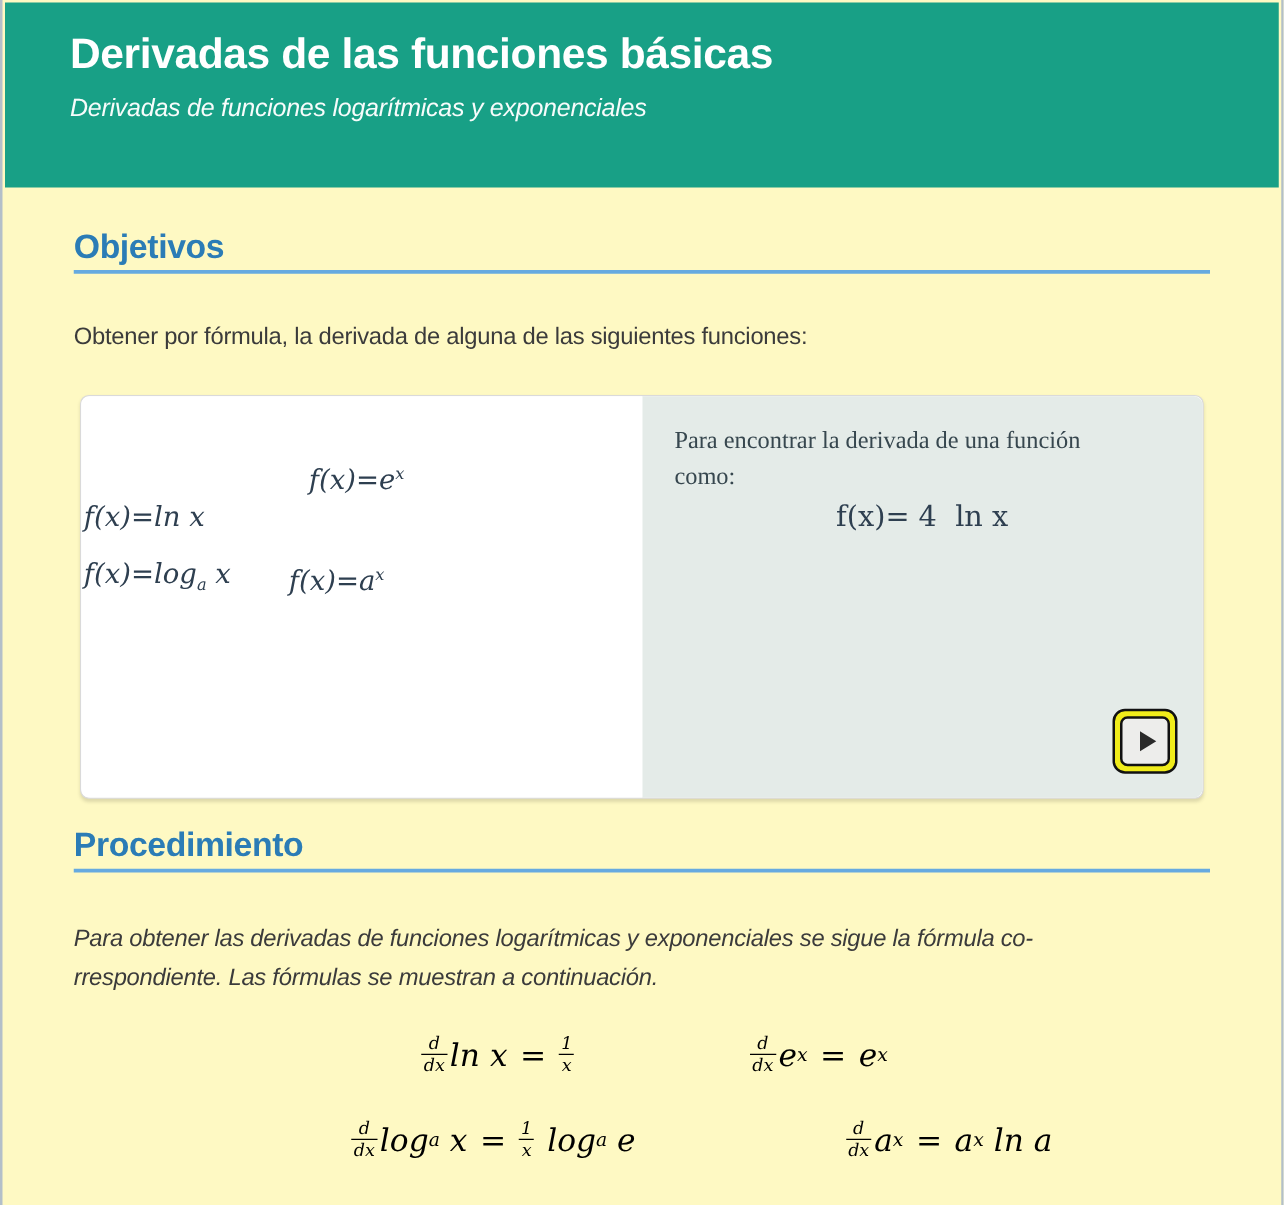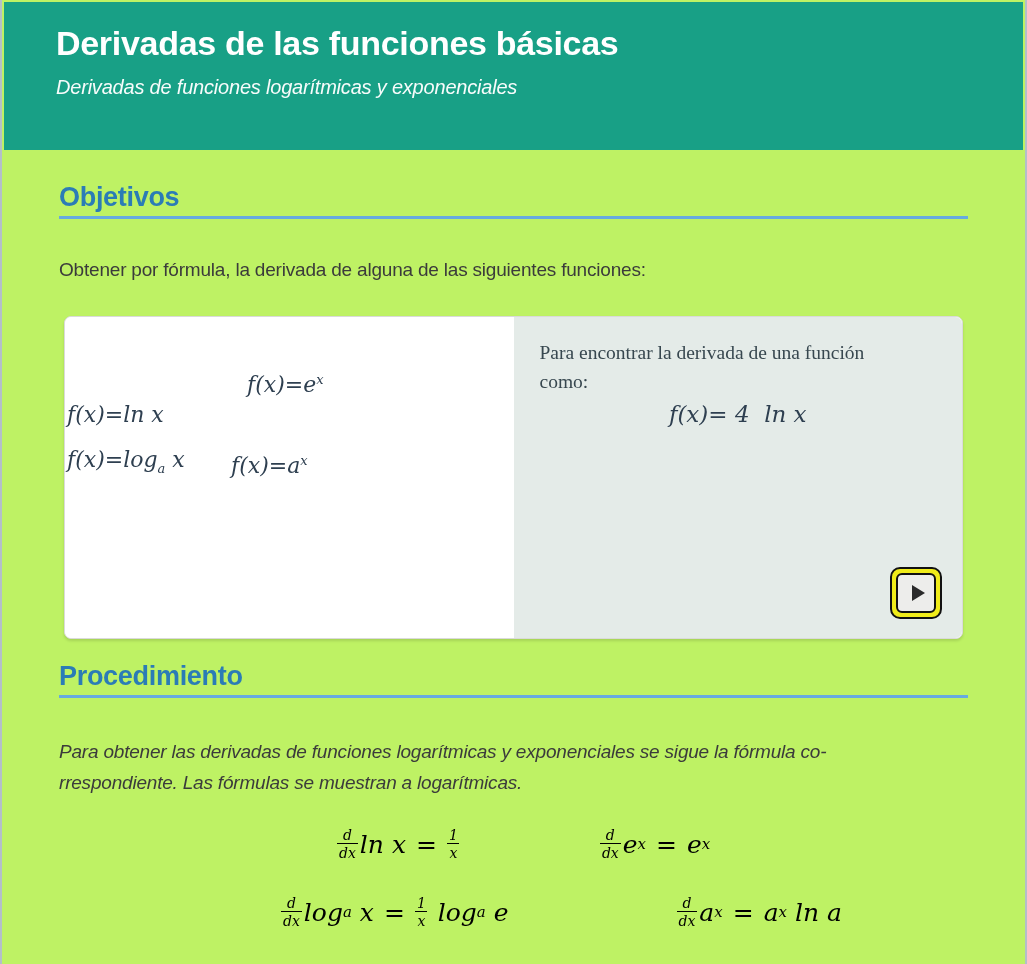--- a/index.html
+++ b/index.html
@@ -10,21 +10,21 @@
     --play-ring:#F0EC1A;
     --page-border:#B3BFC9;
   }
   *{margin:0;padding:0;box-sizing:border-box;}
   html,body{width:1027px;height:964px;overflow:hidden;background:#fff;}
   body{font-family:"Liberation Sans",sans-serif;color:#3D3D3D;position:relative;}
   .page{
     position:absolute;inset:0;
     border-left:2px solid var(--page-border);
     border-right:2px solid var(--page-border);
-    background:#bef264;
+    background:#fef9c3;
     overflow:hidden;
   }
   
   .hero{
     margin:2px 2px 0 2px;
     height:148px;
     background:var(--header-bg);
     padding:21px 0 0 52px;
   }
   .hero h1{
@@ -73,21 +73,21 @@
     flex:1 1 50%;position:relative;
     background:var(--panel-bg);
     border-radius:0 7px 7px 0;
     padding:21px 26px 0 26px;
   }
   .aside-text{font-size:19.5px;line-height:29px;color:#37474F;}
   .aside-text span{display:block;font-family:Liberation Serif, serif;}
   .aside-example{
     margin-top:5px;text-align:center;
     font-family:"DejaVu Serif","Liberation Serif",serif;
-    font-style:italic;font-size:23px;color:#2E3F50;white-space:pre;
+    font-size:23px;color:#2E3F50;white-space:pre;
   }
   .play-outer{
     position:absolute;right:20px;bottom:19px;
     width:52px;height:52px;
     background:var(--play-ring);
     border:2px solid #111;border-radius:10px;
     display:flex;align-items:center;justify-content:center;
     cursor:pointer;padding:0;
   }
   .play-inner{
@@ -152,21 +152,21 @@
           <span class="play-inner">
             <span class="play-tri"></span>
           </span>
         </button>
       </div>
     </div>
 
     <h2 class="section proc">Procedimiento</h2>
     <p class="body-text">
       <span>Para obtener las derivadas de funciones logarítmicas y exponenciales se sigue la fórmula co-</span>
-      <span>rrespondiente. Las fórmulas se muestran a logarítmicas.</span>
+      <span>rrespondiente. Las fórmulas se muestran a continuación.</span>
     </p>
 
     <div class="math-row math-row1">
       <span class="math">
         <span class="frac"><span class="num">d</span><span class="den">dx</span></span><span>ln x</span><span class="eq">=</span><span class="frac"><span class="num">1</span><span class="den">x</span></span>
       </span>
       <span class="math">
         <span class="frac"><span class="num">d</span><span class="den">dx</span></span><span>e</span><sup>x</sup><span class="eq">=</span><span>e</span><sup>x</sup>
       </span>
     </div>

